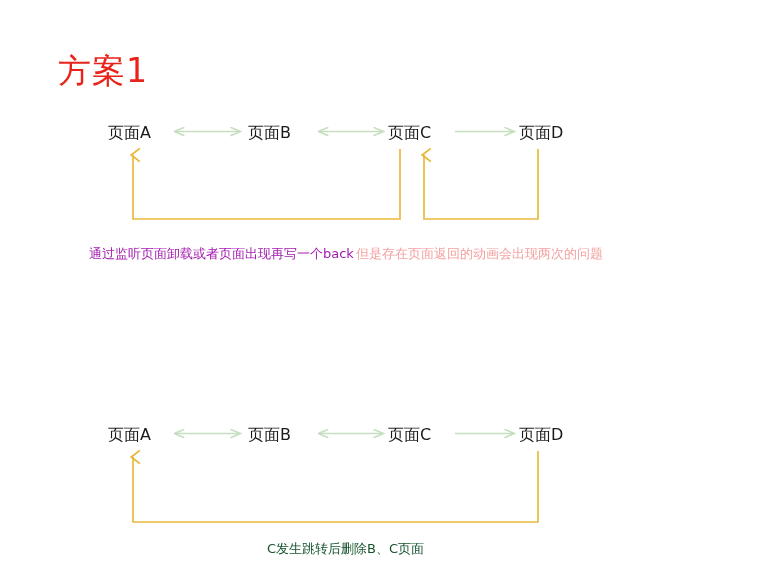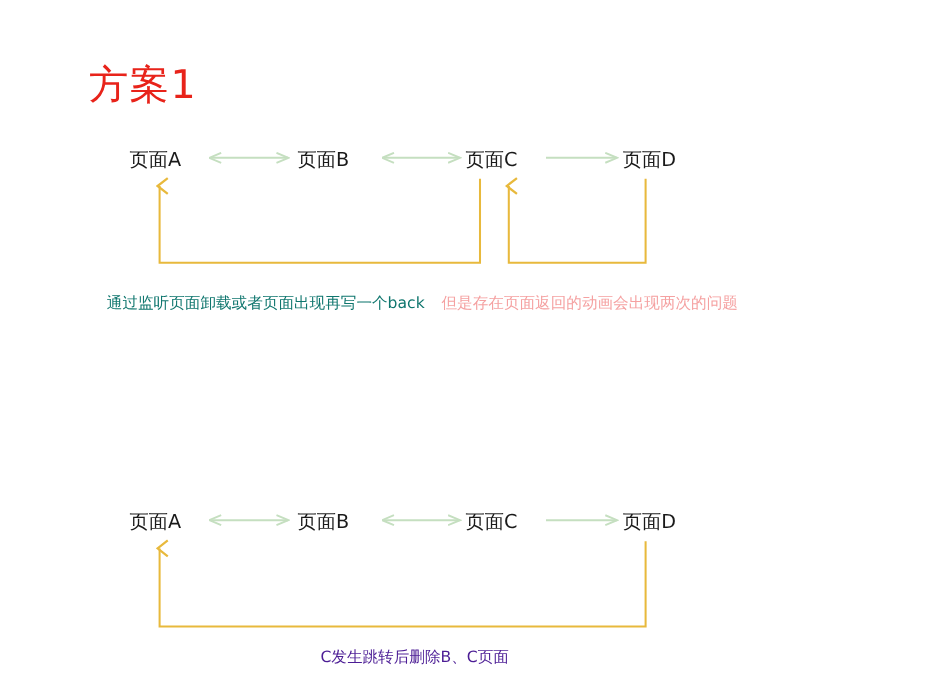--- a/index.html
+++ b/index.html
@@ -22,21 +22,21 @@
   
   .section-title {
     position: absolute;
     color: #e8231a;
     font-size: 33px;
     font-weight: 400;
     letter-spacing: 1px;
     line-height: 1;
     white-space: nowrap;
   }
-  #title-1 { left: 74px; top: 54px; }
+  #title-1 { left: 58px; top: 54px; }
   #title-2 { left: 74px; top: 361px; }
 
   
   .page-label {
     position: absolute;
     color: #1a1a1a;
     font-size: 16px;
     font-weight: 400;
     line-height: 1;
     white-space: nowrap;
@@ -68,26 +68,26 @@
   .caption {
     position: absolute;
     font-size: 13px;
     line-height: 1.2;
     white-space: nowrap;
   }
   #caption-1 {
     left: 89px;
     top: 246px;
   }
-  #caption-1 .cap-muted { color: #0f766e; }
-  #caption-1 .cap-warn  { color: #f5a1a1; margin-left: 14px; }
+  #caption-1 .cap-muted { color: #a21caf; }
+  #caption-1 .cap-warn  { color: #f5a1a1; margin-left: 2px; }
   #caption-2 {
     left: 267px;
     top: 541px;
-    color: #4c1d95;
+    color: #14532d;
   }
 </style>
 </head>
 <body>
 
 <div class="slide">
 
   <div id="title-1" class="section-title">方案1</div>
 
   <div class="d1">

